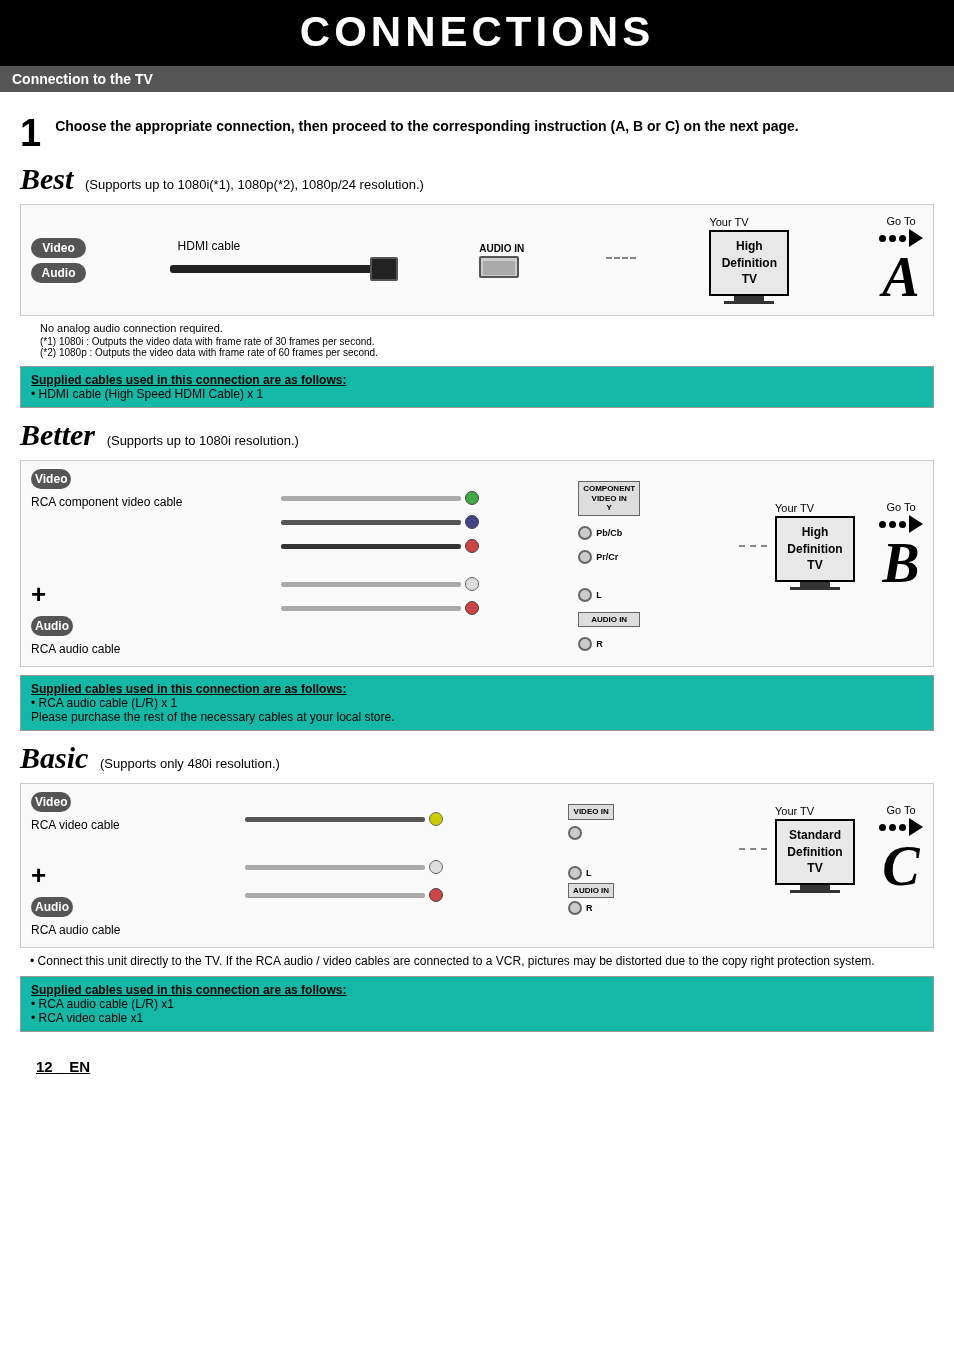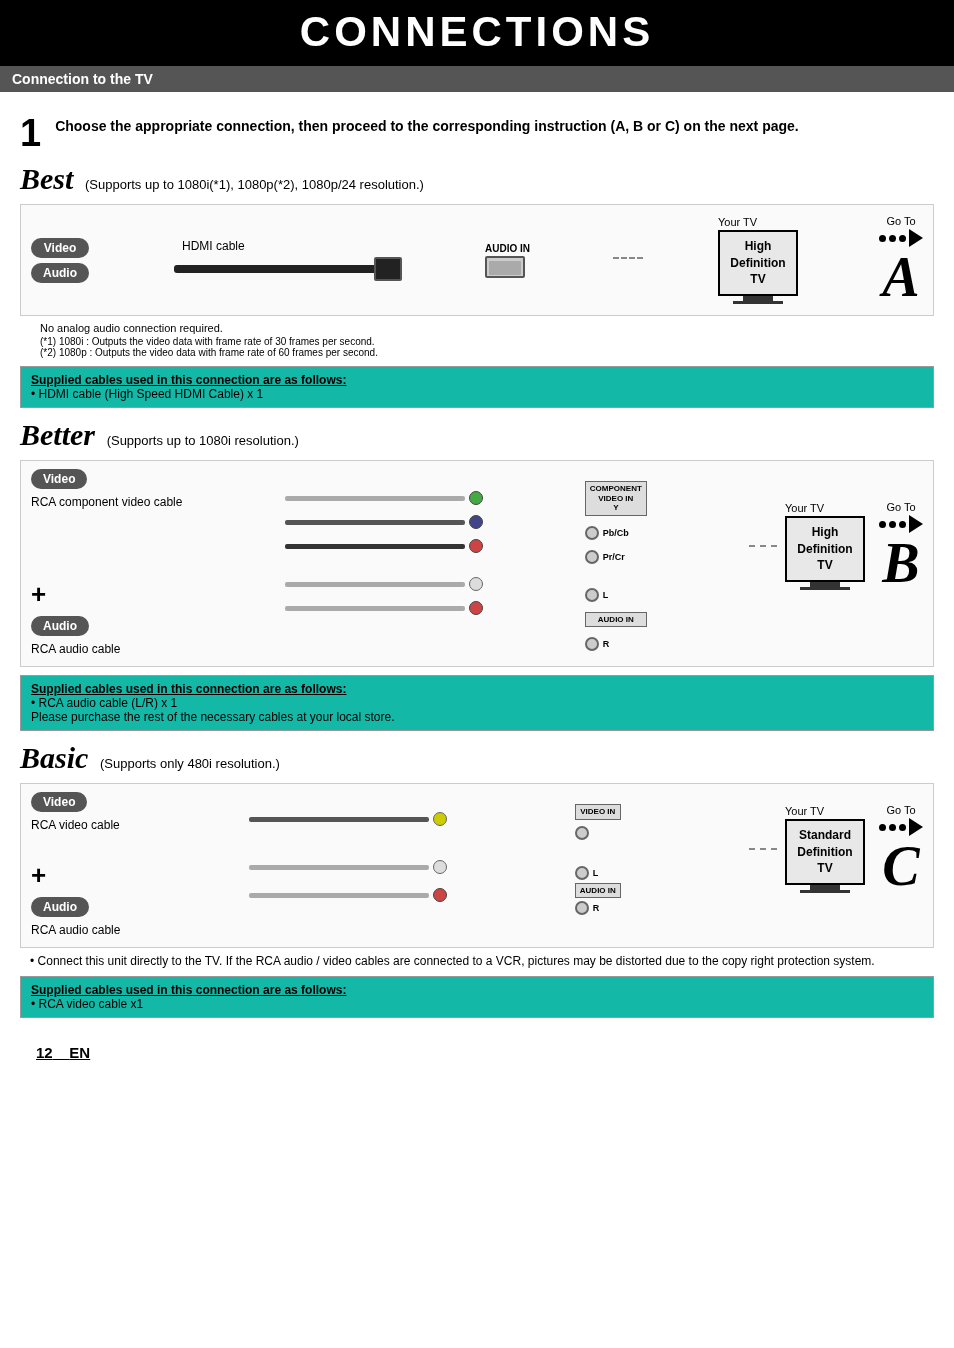--- a/index.html
+++ b/index.html
@@ -73,21 +73,21 @@
     }
     .quality-row {
       margin: 10px 0 8px 0;
     }
 
     
     .label-badge {
       background: #777;
       color: #fff;
       border-radius: 12px;
-      padding: 3px 12px;
+      padding: 3px 4px;
       font-size: 12px;
       font-weight: bold;
       text-align: center;
       min-width: 55px;
     }
     .label-video { background: #555; }
     .label-audio { background: #555; }
 
     .badge-col {
       display: flex;
@@ -111,21 +111,21 @@
       font-weight: bold;
       font-size: 12px;
       line-height: 1.4;
       min-width: 80px;
     }
 
     .go-to-section {
       display: flex;
       flex-direction: column;
       align-items: center;
-      margin-left: 6px;
+      margin-left: 16px;
     }
     .go-to-label {
       font-size: 11px;
       margin-bottom: 2px;
     }
     .go-to-letter {
       font-size: 48px;
       font-weight: 900;
       font-style: italic;
       font-family: Georgia, serif;
@@ -540,20 +540,21 @@
         </div>
         <span class="go-to-letter" style="font-size:56px;">C</span>
       </div>
     </div>
   </div>
 
   <p class="bullet-note">• Connect this unit directly to the TV. If the RCA audio / video cables are connected to a VCR, pictures may be distorted due to the copy right protection system.</p>
 
   <div class="supplied-box">
     <div class="supplied-title">Supplied cables used in this connection are as follows:</div>
+    <div>• RCA audio cable (L/R) x1</div>
     <div>• RCA video cable x1</div>
   </div>
 
 </div>
 
 <div class="page-footer">
   <span>12</span>
   &nbsp;&nbsp;
   <span>EN</span>
 </div>

